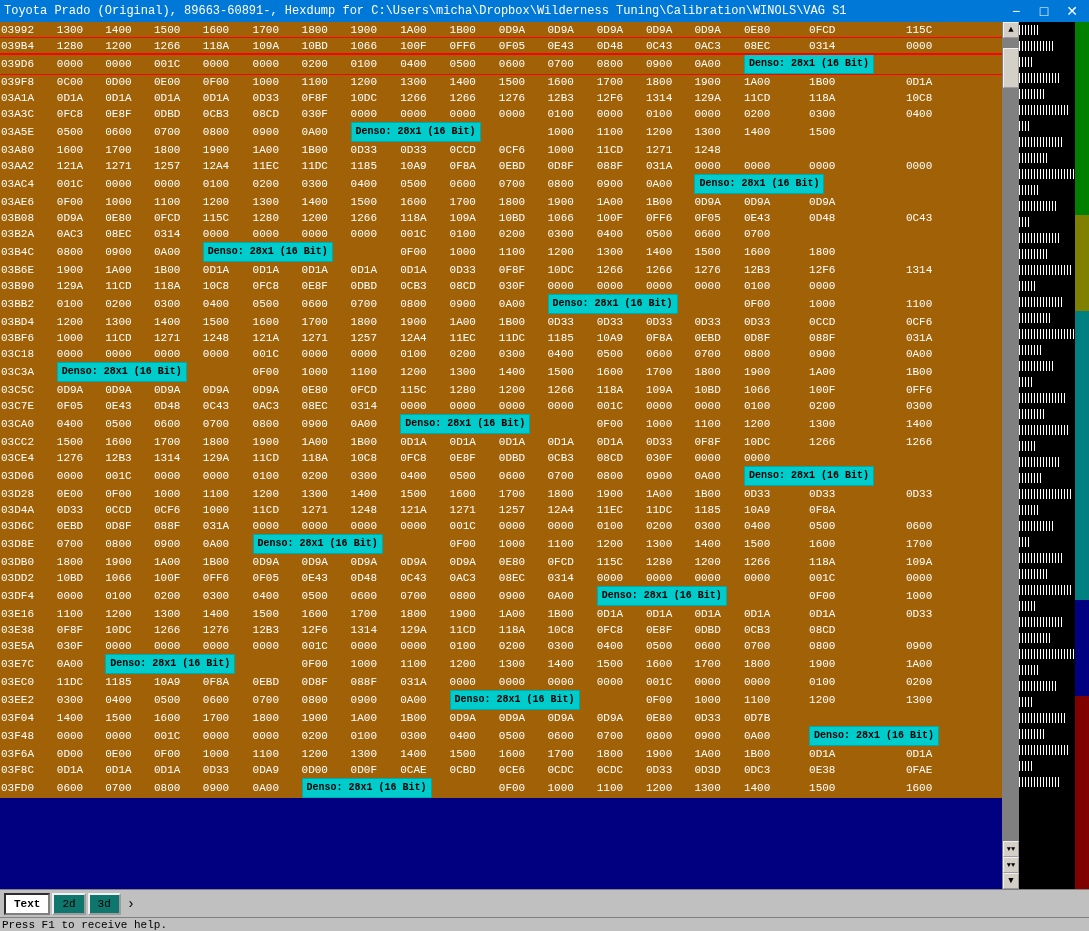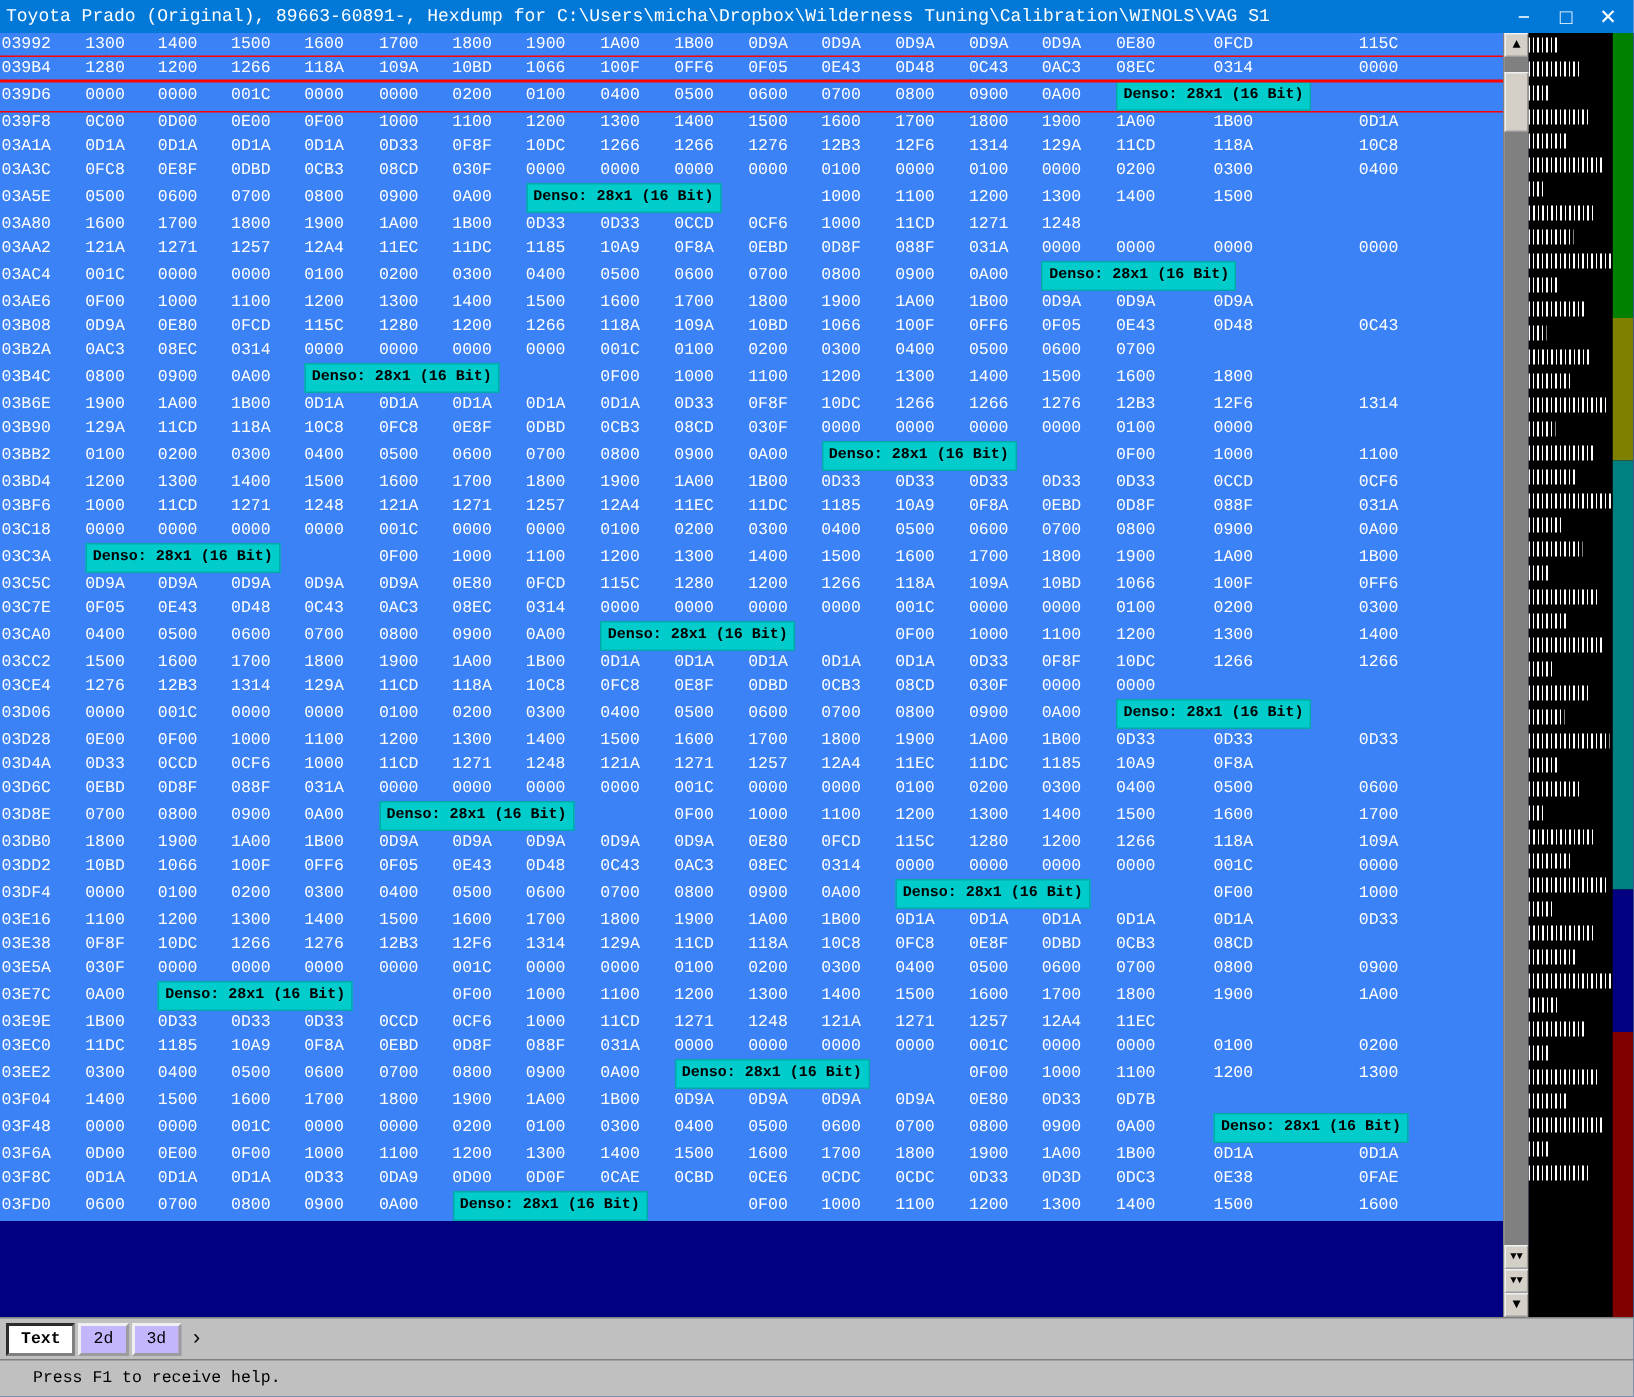--- a/index.html
+++ b/index.html
@@ -69,21 +69,21 @@
       overflow: hidden;
       position: relative;
     }
 
     .hex-table {
       width: 100%;
       border-collapse: collapse;
       font-size: 11px;
       font-family: 'Courier New', Courier, monospace;
       color: #ffffff;
-      background: #3b82f6;
+      background: #a16207;
     }
 
     .hex-table tr {
       height: 16px;
       line-height: 16px;
     }
 
     .hex-table td {
       padding: 0 1px;
       white-space: nowrap;
@@ -119,41 +119,41 @@
       background: #c0c0c0;
       height: 28px;
       display: flex;
       align-items: center;
       border-top: 1px solid #808080;
       gap: 2px;
       padding: 2px 4px;
     }
 
     .tab-btn {
-      background: #c4b5fd;
+      background: #0f766e;
       border: 2px outset #f0f0f0;
       padding: 2px 8px;
       font-size: 11px;
       cursor: pointer;
       font-family: 'Courier New', Courier, monospace;
       height: 22px;
     }
     .tab-btn.active {
       background: #ffffff;
       border: 2px inset #808080;
       font-weight: bold;
     }
 
     
     .status-bar {
       background: #c0c0c0;
-      height: 25px;
+      height: 14px;
       display: flex;
       align-items: center;
-      padding: 0 22px;
+      padding: 0 2px;
       border-top: 1px solid #808080;
       font-size: 11px;
       color: #000000;
     }
 
     
     .scrollbar-container {
       width: 17px;
       background: #c0c0c0;
       border-left: 1px solid #808080;
@@ -924,38 +924,20 @@
               <td class="hex-cell">1300</td>
               <td class="hex-cell">1400</td>
               <td class="hex-cell">1500</td>
               <td class="hex-cell">1600</td>
               <td class="hex-cell">1700</td>
               <td class="hex-cell">1800</td>
               <td class="hex-cell">1900</td>
               <td class="hex-cell">1A00</td>
             </tr>
             <tr>
-              <td class="addr-cell">03E9E</td>
-              <td class="hex-cell">1B00</td>
-              <td class="hex-cell">0D33</td>
-              <td class="hex-cell">0D33</td>
-              <td class="hex-cell">0D33</td>
-              <td class="hex-cell">0CCD</td>
-              <td class="hex-cell">0CF6</td>
-              <td class="hex-cell">1000</td>
-              <td class="hex-cell">11CD</td>
-              <td class="hex-cell">1271</td>
-              <td class="hex-cell">1248</td>
-              <td class="hex-cell">121A</td>
-              <td class="hex-cell">1271</td>
-              <td class="hex-cell">1257</td>
-              <td class="hex-cell">12A4</td>
-              <td class="hex-cell">11EC</td>
-            </tr>
-            <tr>
               <td class="addr-cell">03EC0</td>
               <td class="hex-cell">11DC</td>
               <td class="hex-cell">1185</td>
               <td class="hex-cell">10A9</td>
               <td class="hex-cell">0F8A</td>
               <td class="hex-cell">0EBD</td>
               <td class="hex-cell">0D8F</td>
               <td class="hex-cell">088F</td>
               <td class="hex-cell">031A</td>
               <td class="hex-cell">0000</td>

